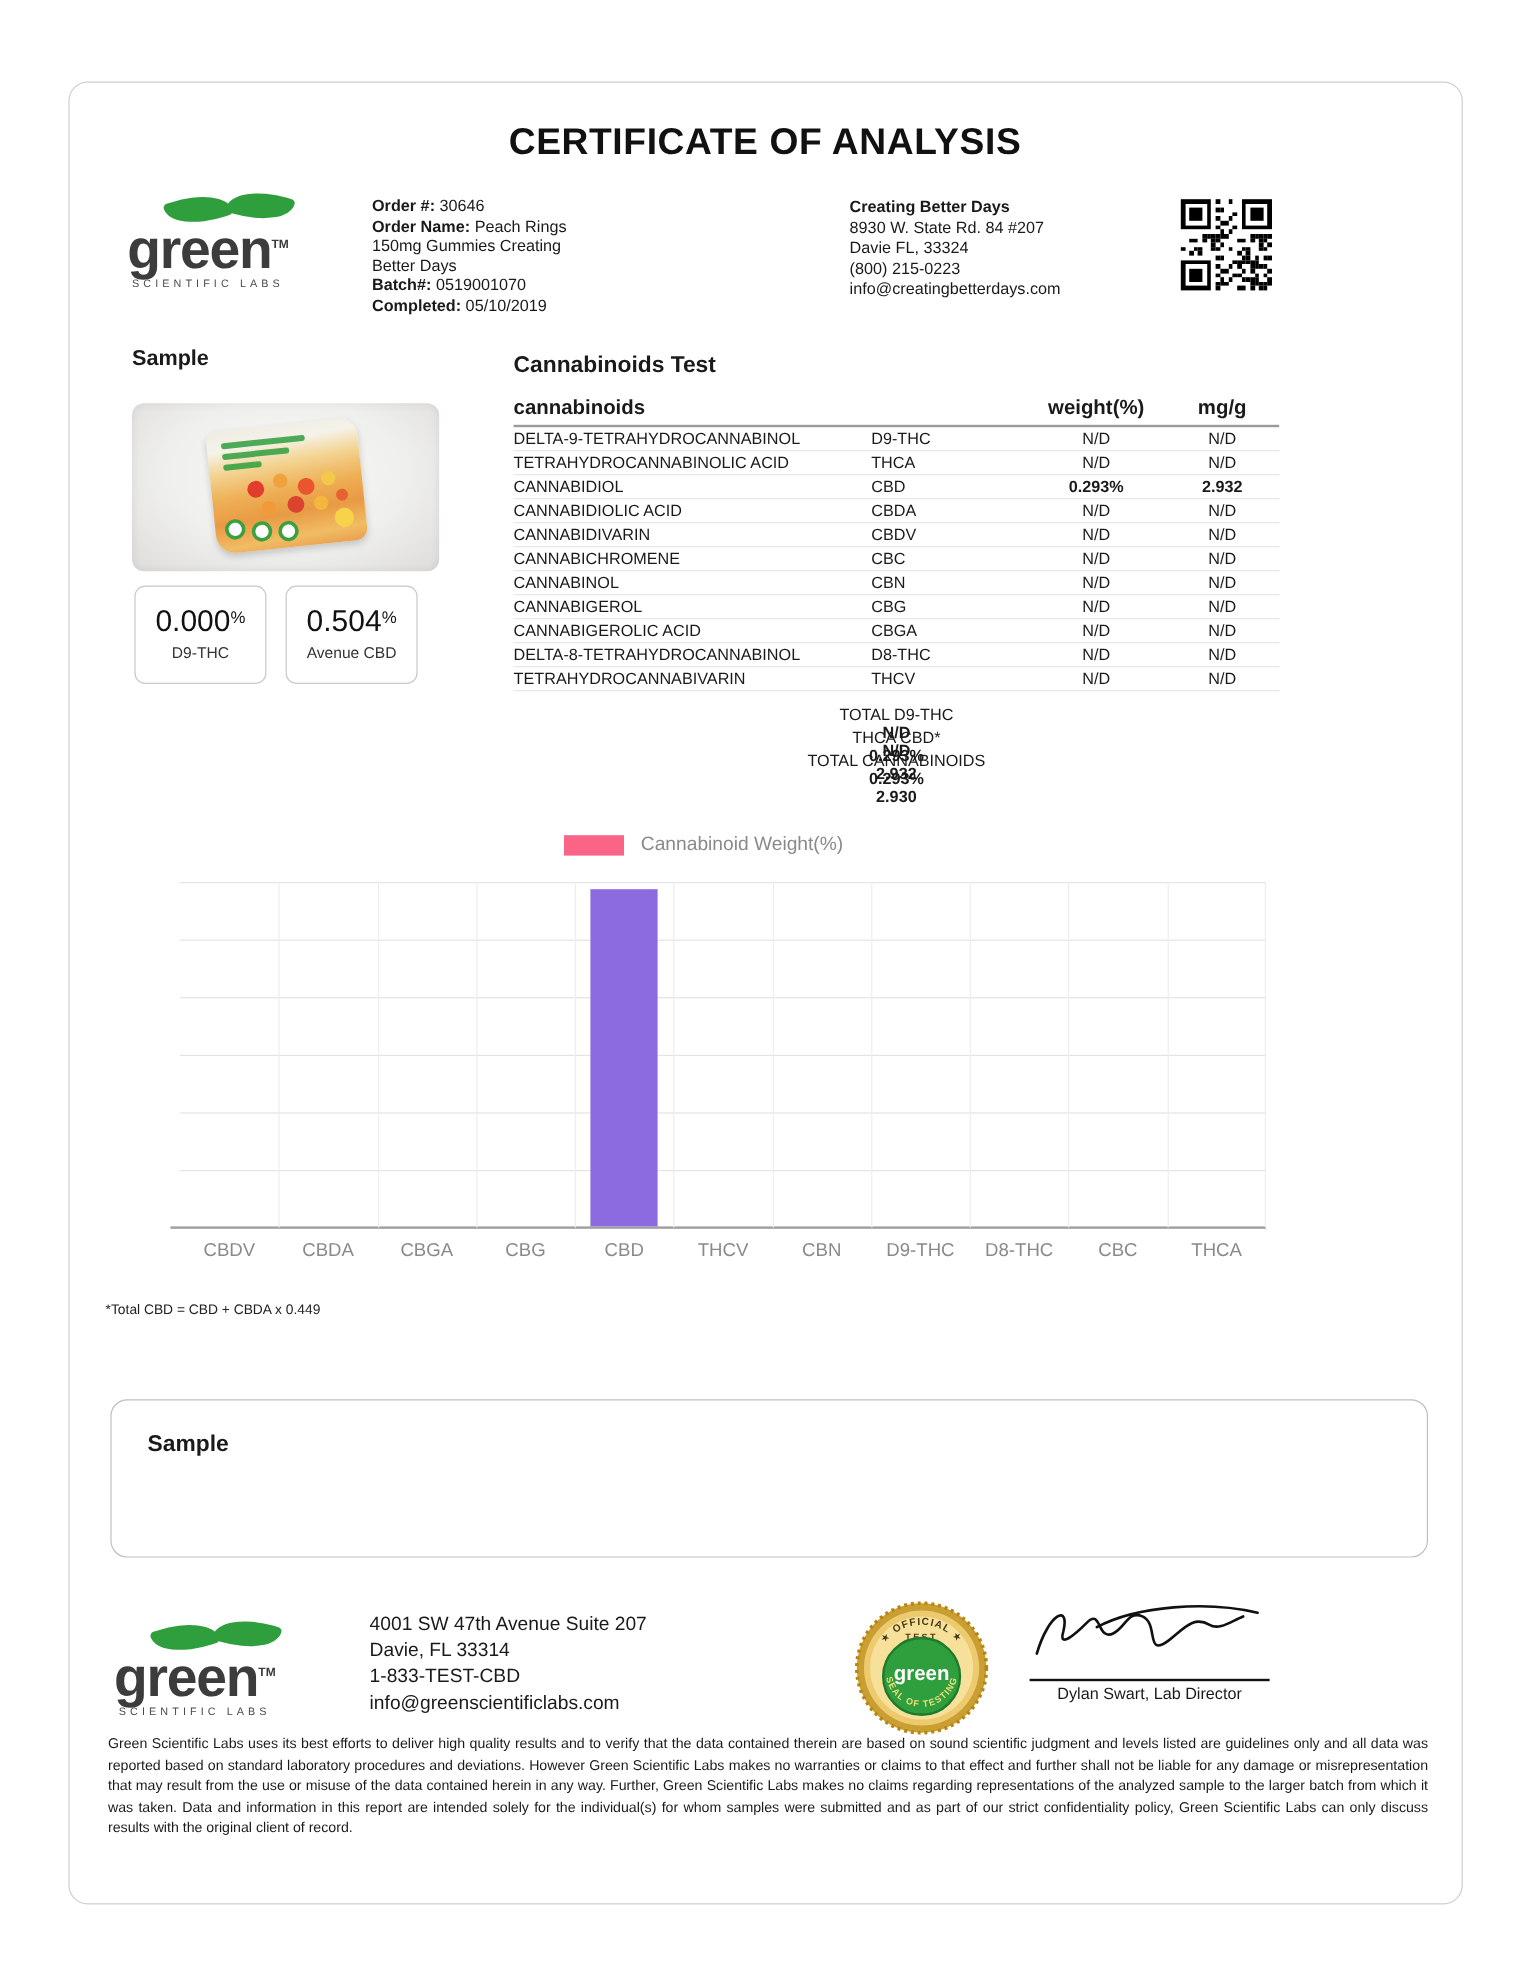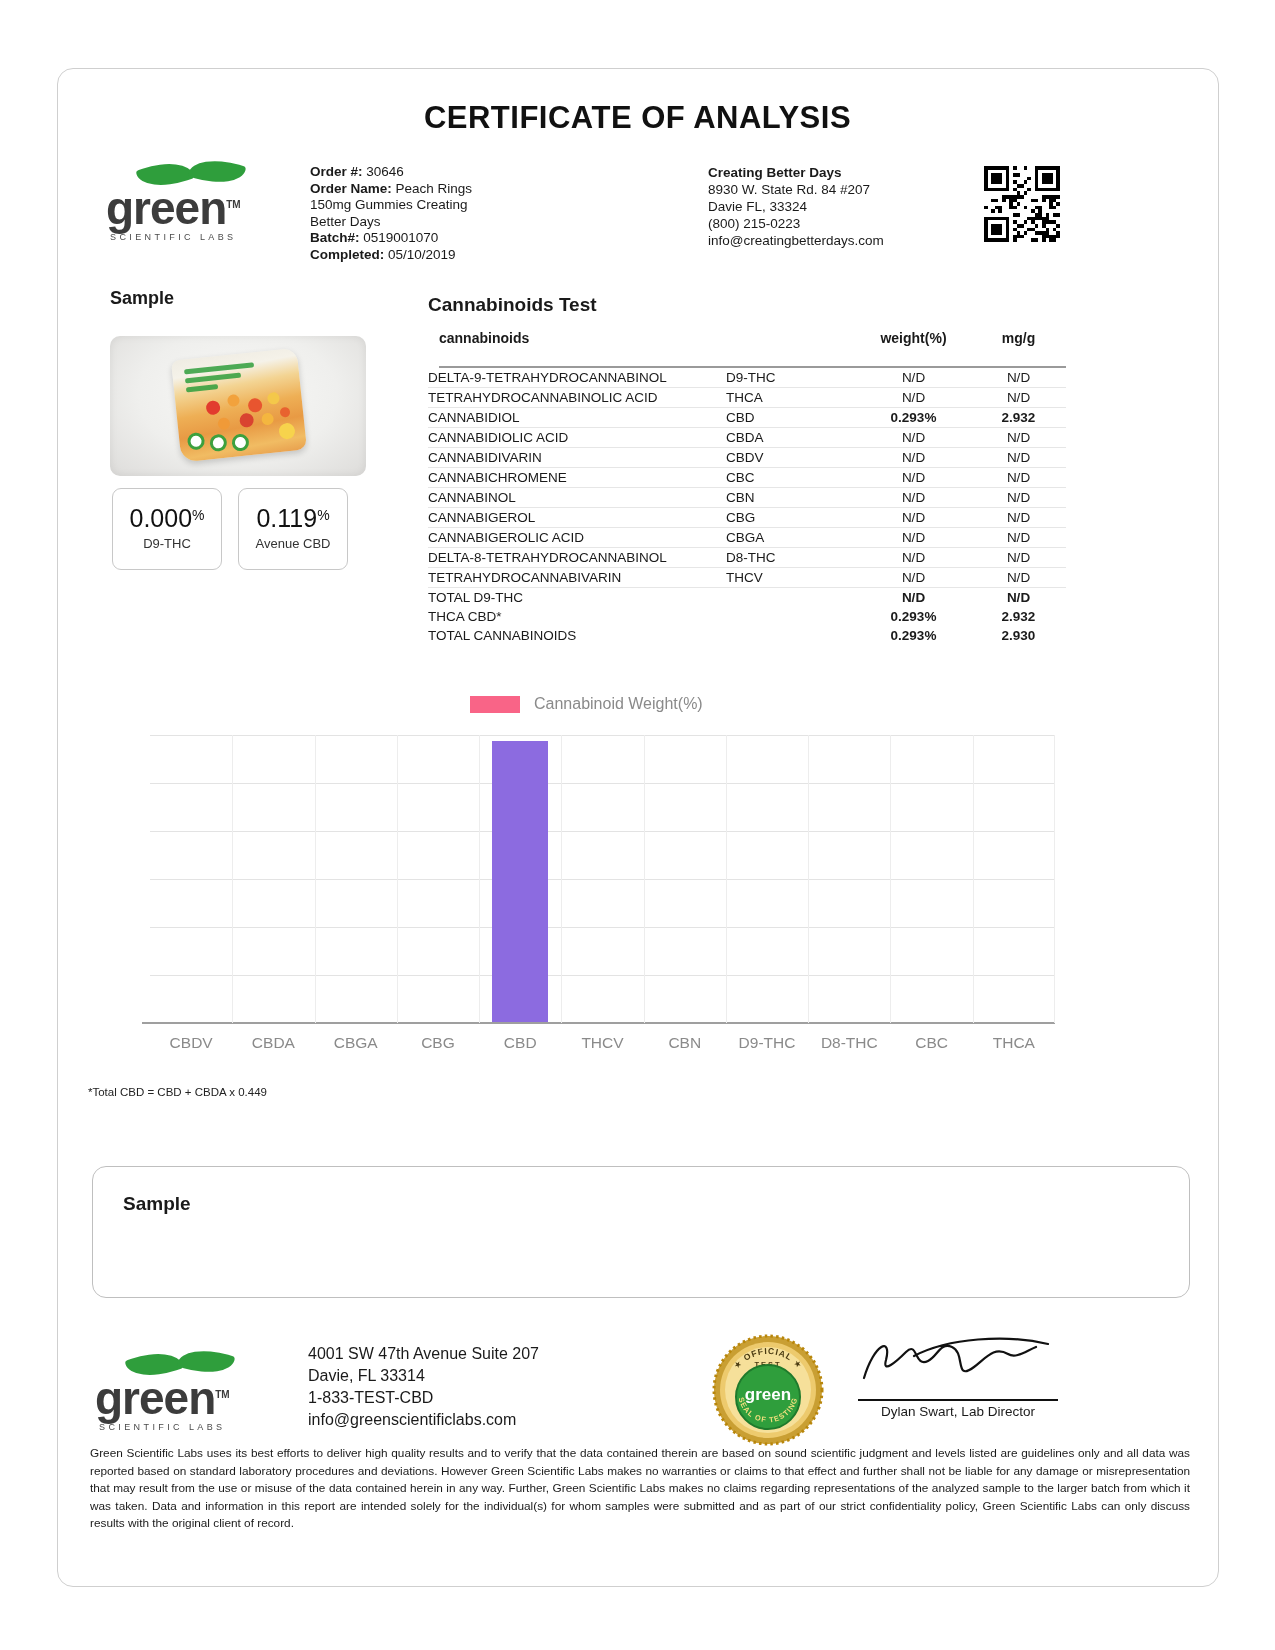--- a/index.html
+++ b/index.html
@@ -54,29 +54,29 @@
 
   .result-row{position:absolute;left:112px;top:488px;display:flex;gap:16px;}
   .result-box{width:108px;height:80px;border:1px solid #c8c8c8;border-radius:9px;text-align:center;background:#fff;}
   .result-value{margin-top:15px;font-size:25px;color:#111;}
   .result-unit{font-size:14px;position:relative;top:-7px;}
   .result-label{font-size:13px;color:#333;margin-top:3px;}
 
   
   .h-cannabinoids{position:absolute;left:428px;top:294px;font-size:19px;font-weight:bold;}
   .ctable{position:absolute;left:428px;top:330px;width:638px;font-size:13.5px;}
-  .thead{display:flex;font-size:14px;font-weight:bold;padding-bottom:20px;border-bottom:2px solid #9a9a9a;margin-left:11px;}
+  .thead{display:flex;font-size:17px;font-weight:bold;padding-bottom:4px;border-bottom:2px solid #9a9a9a;}
   .trow{display:flex;height:19px;align-items:center;border-bottom:1px solid #e6e6e6;}
   .c-name{flex:1;text-align:left;}
   .c-abbr{width:130px;text-align:left;}
   .c-w{width:115px;text-align:center;}
   .c-mg{width:95px;text-align:center;}
   .bold-values .c-w,.bold-values .c-mg{font-weight:bold;}
   .totals{position:absolute;left:428px;top:588px;width:638px;font-size:13.5px;}
-  .totals .trow{border-bottom:none;height:19px;}
+  .totals .trow{border-bottom:none;height:19px;flex-direction:column;}
 
   
   .legend{position:absolute;left:470px;top:695px;display:flex;align-items:center;}
   .legend-swatch{width:50px;height:17px;background:#f96487;}
   .legend-label{margin-left:14px;font-size:16px;color:#8a8a8a;}
   .ylabels{position:absolute;left:78px;top:735px;width:64px;height:288px;}
   .ytick{position:absolute;right:0;font-size:16px;color:#8a8a8a;}
   .chart-plot{position:absolute;left:150px;top:735px;width:905px;height:288px;}
   .hgrid{position:absolute;left:0;width:100%;height:1px;background:#e3e3e3;}
   .hgrid.baseline{left:-8px;width:calc(100% + 8px);height:2px;background:#9f9f9f;}
@@ -275,21 +275,21 @@
         <span class="badge b3"></span>
     </div>
   </div>
 
   <div class="result-row">
       <div class="result-box">
       <div class="result-value"><span>0.000</span><span class="result-unit">%</span></div>
       <div class="result-label">D9-THC</div>
     </div>
       <div class="result-box">
-      <div class="result-value"><span>0.119</span><span class="result-unit">%</span></div>
+      <div class="result-value"><span>0.504</span><span class="result-unit">%</span></div>
       <div class="result-label">Avenue CBD</div>
     </div>
     </div>
 
   <div class="h-cannabinoids">Cannabinoids Test</div>
   <div class="ctable">
     <div class="thead">
       <div class="c-name">cannabinoids</div>
       <div class="c-w">weight(%)</div>
       <div class="c-mg">mg/g</div>

